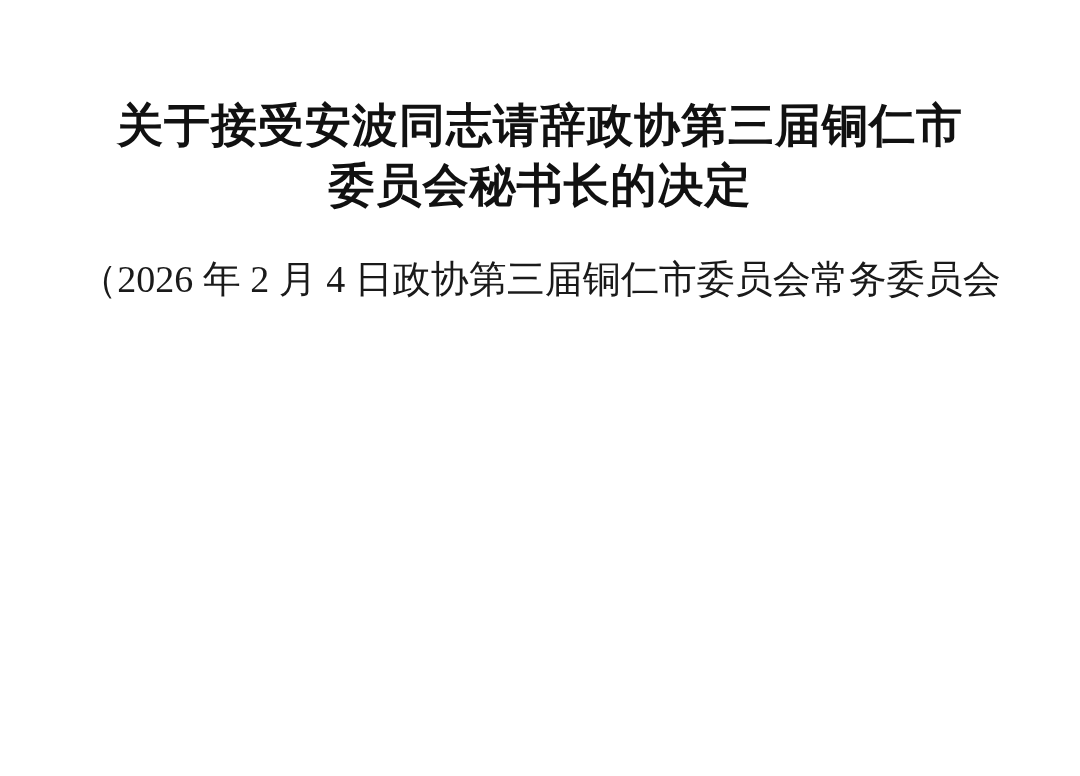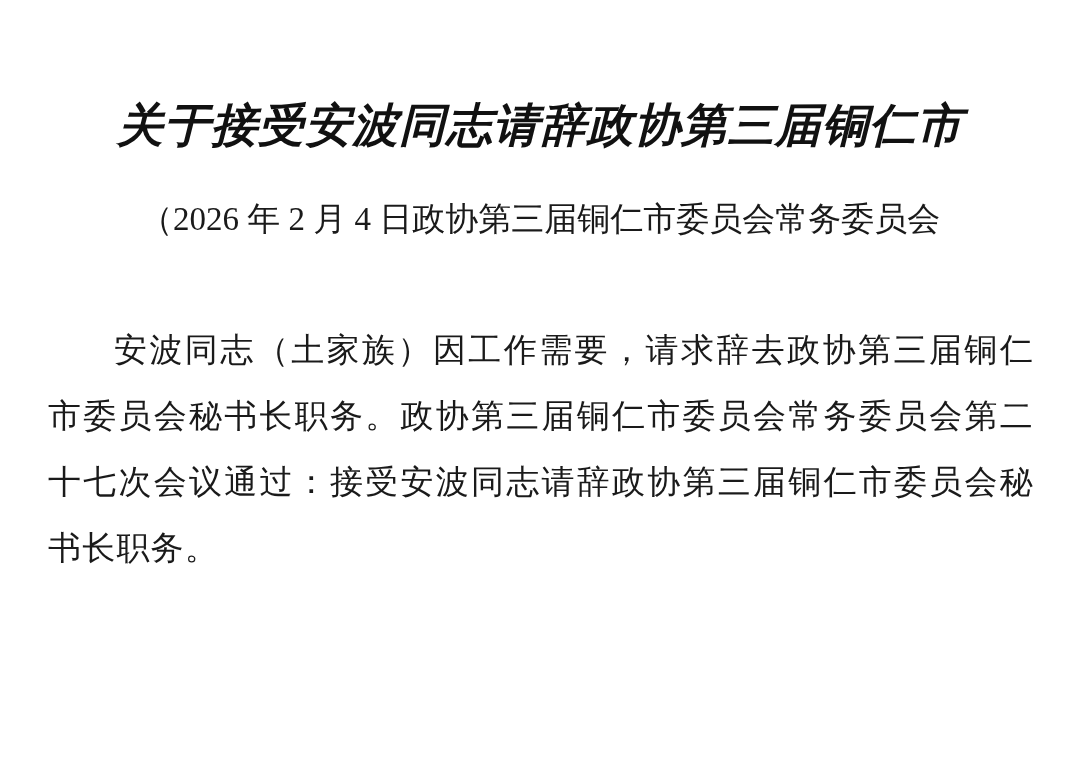--- a/index.html
+++ b/index.html
@@ -21,26 +21,25 @@
     margin-top: 96px;
     text-align: center;
     font-weight: bold;
     font-size: 46px;
     line-height: 60px;
     letter-spacing: 1px;
     color: #111111;
   }
   .doc-title .title-line {
     display: block;
-    font-style: italic;
   }
   .doc-subtitle {
     margin-top: 22px;
     text-align: center;
-    font-size: 33px;
+    font-size: 38px;
     line-height: 64px;
     font-weight: normal;
     color: #1a1a1a;
   }
   .doc-subtitle .subtitle-line {
     display: block;
   }
   .doc-body {
     margin: 66px 46px 0 48px;
     font-size: 33px;
@@ -55,23 +54,21 @@
     text-indent: 2em;
   }
 </style>
 </head>
 <body>
 
 <div class="page">
 
   <h1 class="doc-title">
     <span class="title-line">关于接受安波同志请辞政协第三届铜仁市</span>
+    <span class="title-line">委员会秘书长的决定</span>
   </h1>
 
   <div class="doc-subtitle">
     <span class="subtitle-line">（2026 年 2 月 4 日政协第三届铜仁市委员会常务委员会</span>
   </div>
 
-  <div class="doc-body">
-    <p>安波同志（土家族）因工作需要，请求辞去政协第三届铜仁市委员会秘书长职务。政协第三届铜仁市委员会常务委员会第二十七次会议通过：接受安波同志请辞政协第三届铜仁市委员会秘书长职务。</p>
-  </div>
 
 </div>
 
 </body></html>

